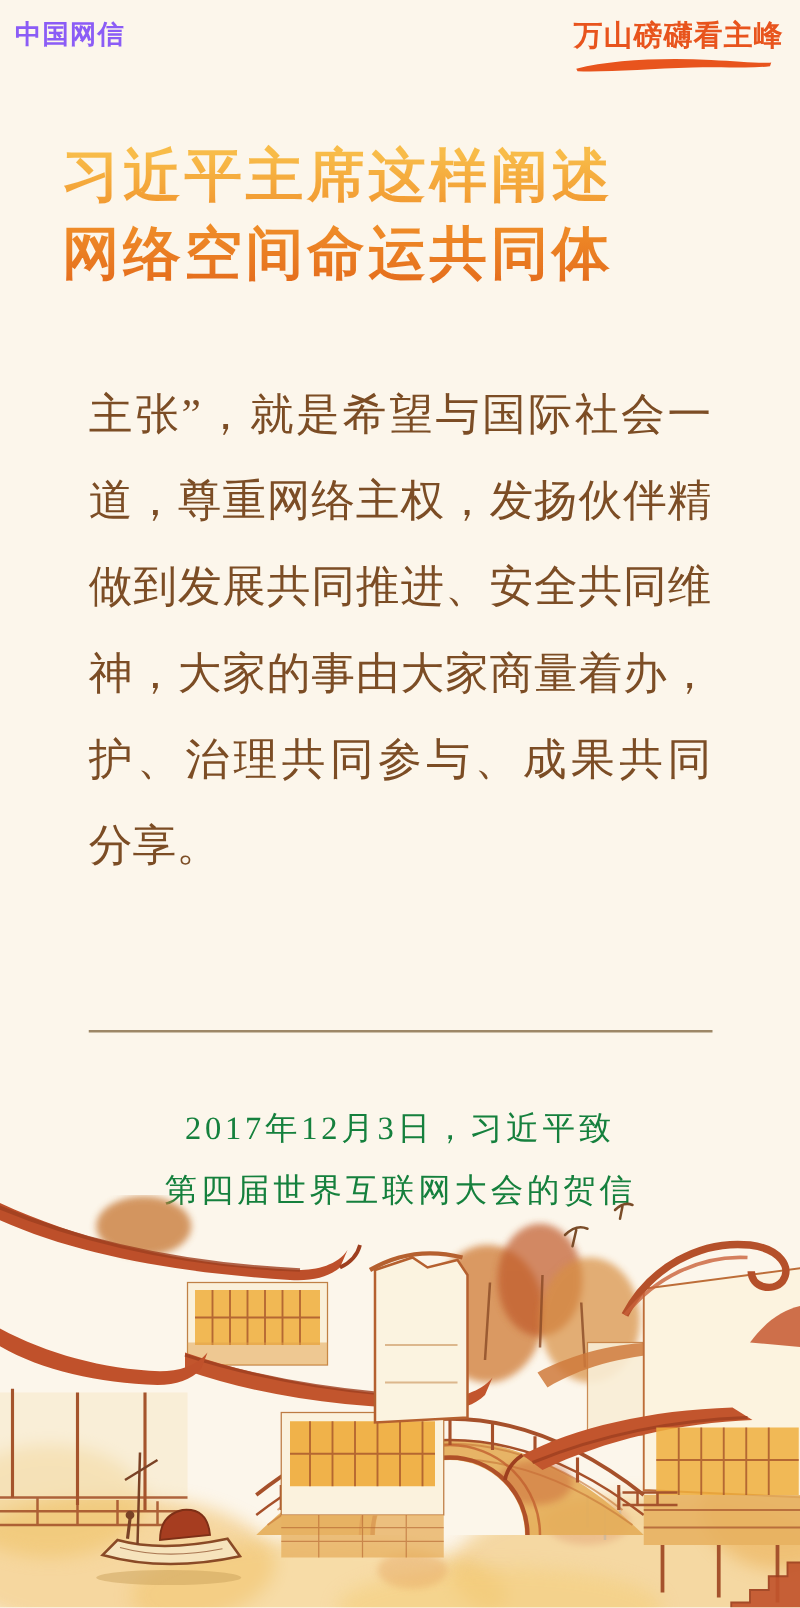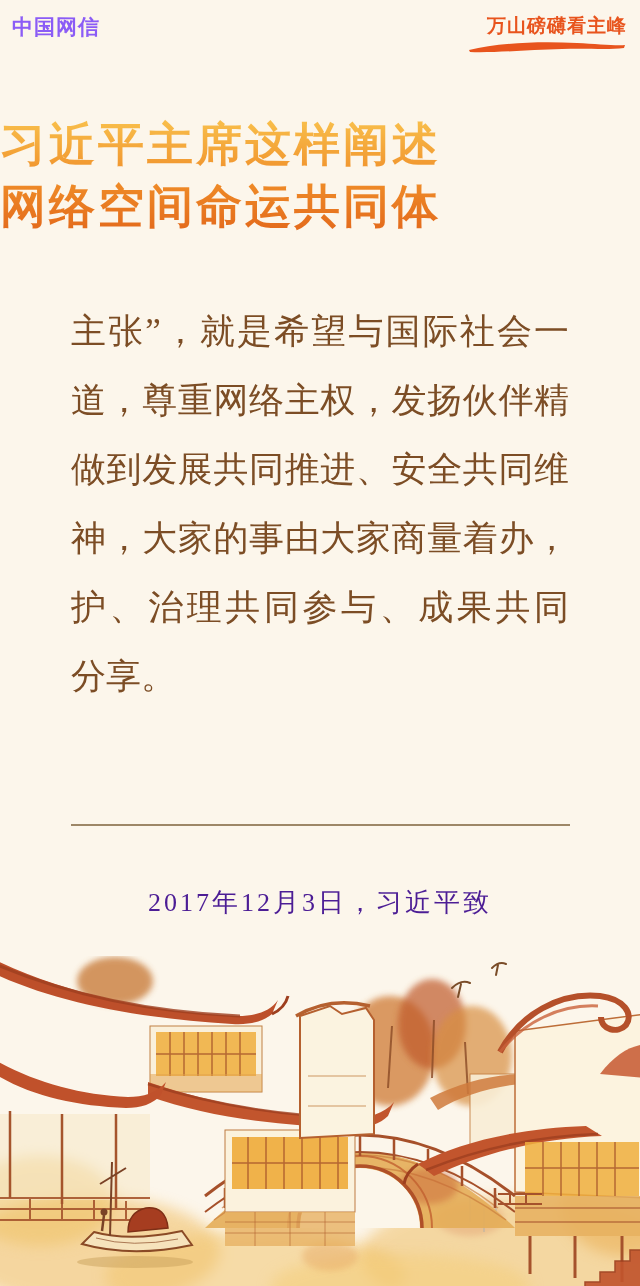--- a/index.html
+++ b/index.html
@@ -4,48 +4,48 @@
 <style>
   html,body{margin:0;padding:0;}
   body{width:640px;height:1286px;background:#fcf6eb;overflow:hidden;
        font-family:"Liberation Sans", sans-serif;}
   .poster{position:relative;width:640px;height:1286px;background:#fcf6eb;}
 
   
   .logo{position:absolute;left:12px;top:13px;font-size:21px;font-weight:900;
         color:#8b5cf6;letter-spacing:1px;}
   .slogan-wrap{position:absolute;right:13px;top:13px;text-align:right;}
-  .slogan{font-size:19px;font-weight:900;color:#e8541d;letter-spacing:1px;
+  .slogan{font-size:23px;font-weight:900;color:#e8541d;letter-spacing:1px;
           font-family:"Liberation Sans", sans-serif;}
   .slogan-underline{display:block;margin-top:2px;width:160px;height:12px;}
 
   
-  .title{position:absolute;top:113px;left:0;width:540px;text-align:left;
-         font-family:Liberation Sans, sans-serif;
+  .title{position:absolute;top:113px;left:0;width:540px;text-align:center;
+         font-family:Liberation Mono, monospace;
          font-weight:900;font-size:46px;line-height:62px;letter-spacing:3px;
          color:#ef7c1e;
          background-image:linear-gradient(180deg,#f8bc49 8%,#ef8c28 55%,#e2661a 100%);
          -webkit-background-clip:text;background-clip:text;
          -webkit-text-fill-color:transparent;}
 
   
   .quote{position:absolute;top:297px;left:71px;width:498px;
          font-family:"Liberation Serif","DejaVu Serif",serif;
          font-size:35px;line-height:69px;color:#7c4d25;}
   .quote .line{text-align:justify;text-align-last:justify;height:69px;}
   .quote .line.last{text-align-last:left;}
 
   
   .divider{position:absolute;top:824px;left:71px;width:499px;height:2px;
            background:#9d8767;}
 
   
   .attribution{position:absolute;top:878px;left:0;width:640px;text-align:center;
                font-family:"Liberation Serif","DejaVu Serif",serif;
-               font-size:26px;line-height:50px;letter-spacing:3px;color:#4c1d95;}
+               font-size:26px;line-height:50px;letter-spacing:3px;color:#15803d;}
 
   
   .illustration{position:absolute;left:0;bottom:0;width:640px;height:330px;}
 </style>
 </head>
 <body>
 
 <div class="poster">
 
   <div class="logo">中国网信</div>
@@ -67,20 +67,21 @@
     <div class="line">做到发展共同推进、安全共同维</div>
     <div class="line">神，大家的事由大家商量着办，</div>
     <div class="line">护、治理共同参与、成果共同</div>
     <div class="line last">分享。</div>
   </div>
 
   <div class="divider"></div>
 
   <div class="attribution">
     <div>2017年12月3日，习近平致</div>
+    <div>第四届世界互联网大会的贺信</div>
   </div>
 
   <svg class="illustration" viewBox="0 0 640 330">
     <defs>
       <filter id="soft" x="-50%" y="-50%" width="200%" height="200%">
           <feGaussianBlur stdDeviation="7"></feGaussianBlur>
         </filter>
       <filter id="soft2" x="-50%" y="-50%" width="200%" height="200%">
           <feGaussianBlur stdDeviation="3"></feGaussianBlur>
         </filter>

